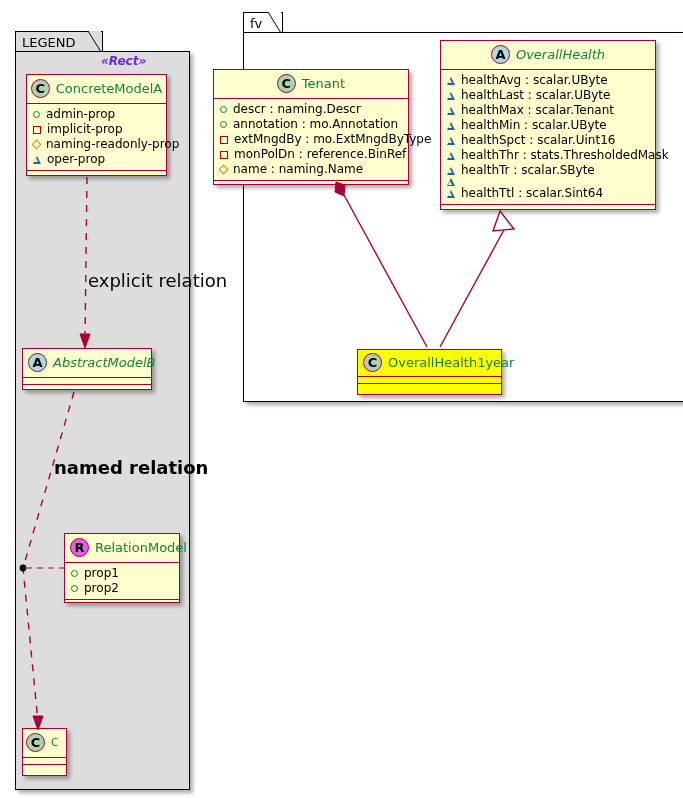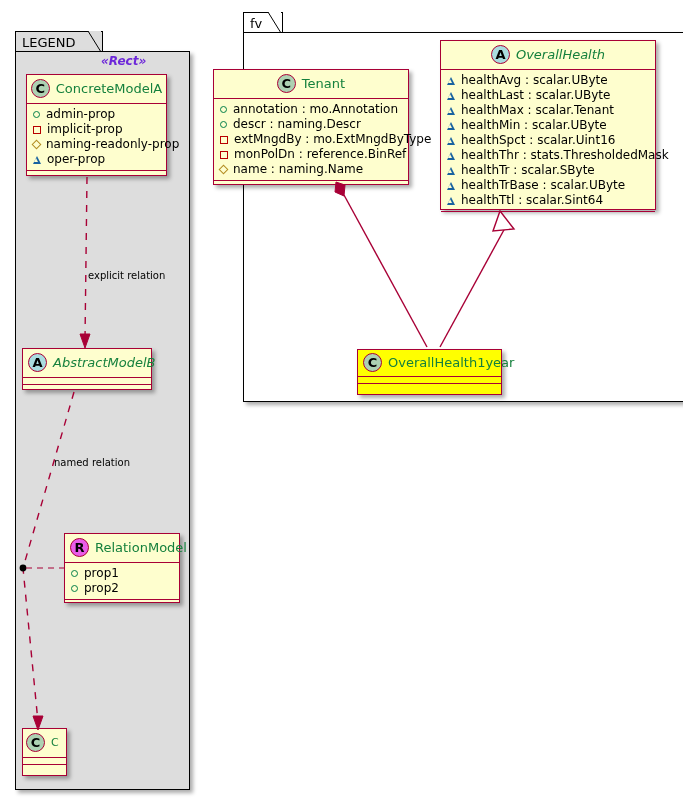--- a/index.html
+++ b/index.html
@@ -94,21 +94,21 @@
   .legend .pkg-body{background:#DDDDDD;}
   .fvpkg .pkg-tab{background:#FFFFFF;}
   .fvpkg .pkg-body{background:#FFFFFF;}
 
   .stereo{
     position:absolute;font-size:12px;font-style:italic;font-weight:bold;
     color:#6d28d9;white-space:nowrap;
   }
 
   .edgelabel{
-    position:absolute;font-size:10px;color:#000;white-space:nowrap;
+    position:absolute;font-size:18px;color:#000;white-space:nowrap;
   }
   svg.overlay{position:absolute;left:0;top:0;width:683px;height:798px;pointer-events:none;}
 </style>
 </head>
 <body>
 
 <div class="pkg legend" style="left:15px;top:31px;width:175px;height:759px;">
   <div class="pkg-tab" style="width:88px;">
     <span>LEGEND</span>
     <span class="fold">
@@ -179,21 +179,21 @@
 <div class="umlbox" style="left:22px;top:728px;width:45px;height:48px;">
   <div class="hdr lead" style="padding:4px 3px 5px 3px;">
     <span class="badge c">C</span>
     <span class="title small">C</span>
   </div>
   <div class="empty-sec"></div>
   <div class="foot"></div>
 </div>
 
 <div class="edgelabel" style="left:88px;top:270px;">explicit relation</div>
-<div class="edgelabel" style="left:54px;top:457px;">named relation</div>
+<div class="edgelabel" style="left:54px;top:457px;font-weight:bold;">named relation</div>
 
 <div class="pkg fvpkg" style="left:197px;top:12px;width:473px;height:390px;margin-left:46px;">
   <div class="pkg-tab" style="width:40px;">
     <span>fv</span>
     <span class="fold">
       <svg width="14" height="22" viewBox="0 0 14 22">
         <path d="M0,0 L13,21 L13,0 Z" fill="#FFFFFF" stroke="none"></path>
         <path d="M0,0 L13,21" stroke="#000" stroke-width="1" fill="none"></path>
       </svg>
     </span>
@@ -202,25 +202,25 @@
 </div>
 
 <div class="umlbox" style="left:213px;top:69px;width:196px;height:116px;">
   <div class="hdr">
     <span class="badge c">C</span>
     <span class="title">Tenant</span>
   </div>
   <div class="attrs">
     <div class="attrrow">
       <span class="g circle"></span>
+      <span>descr : naming.Descr</span>
+    </div>
+    <div class="attrrow">
+      <span class="g circle"></span>
       <span>annotation : mo.Annotation</span>
-    </div>
-    <div class="attrrow">
-      <span class="g circle"></span>
-      <span>descr : naming.Descr</span>
     </div>
     <div class="attrrow">
       <span class="g square"></span>
       <span>extMngdBy : mo.ExtMngdByType</span>
     </div>
     <div class="attrrow">
       <span class="g square"></span>
       <span>monPolDn : reference.BinRef</span>
     </div>
     <div class="attrrow">
@@ -260,21 +260,20 @@
     <div class="attrrow">
       <span class="g triangle"></span>
       <span>healthThr : stats.ThresholdedMask</span>
     </div>
     <div class="attrrow">
       <span class="g triangle"></span>
       <span>healthTr : scalar.SByte</span>
     </div>
     <div class="attrrow">
       <span class="g triangle"></span>
-      <span>healthTrBase : scalar.UByte</span>
     </div>
     <div class="attrrow">
       <span class="g triangle"></span>
       <span>healthTtl : scalar.Sint64</span>
     </div>
   </div>
   <div class="foot"></div>
 </div>
 
 <div class="umlbox hl" style="left:357px;top:349px;width:145px;height:46px;">

